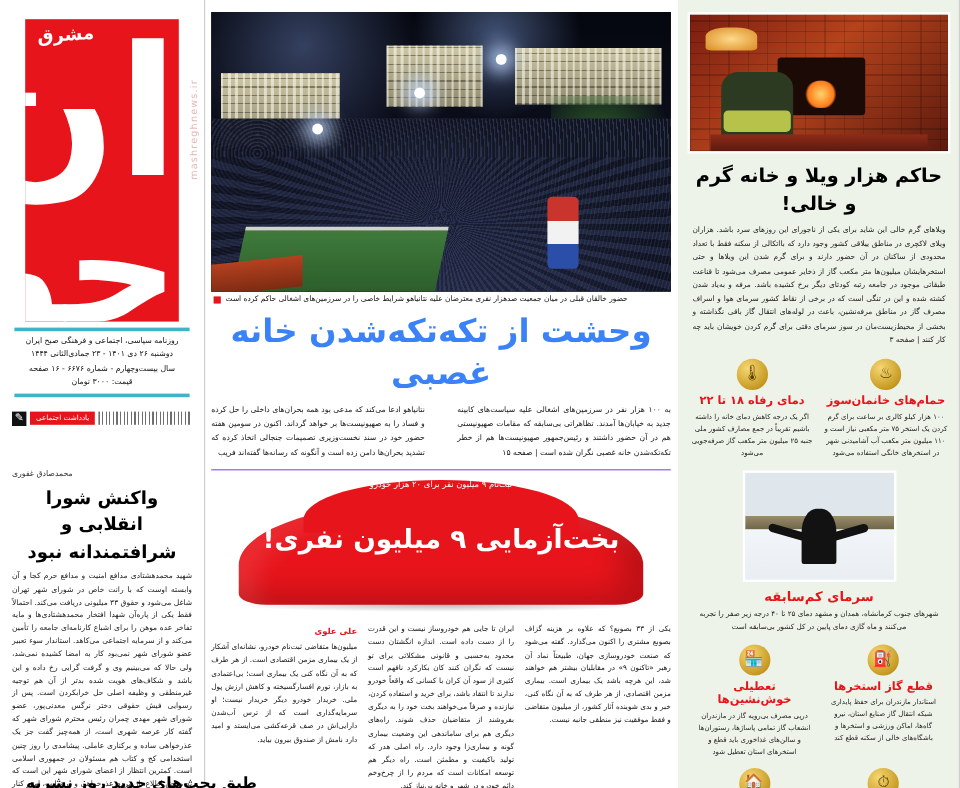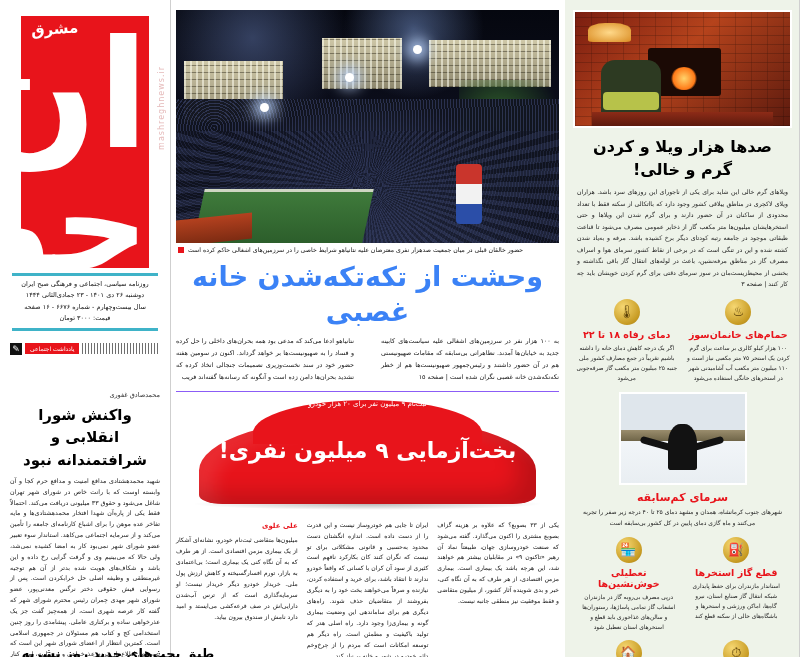--- a/index.html
+++ b/index.html
@@ -41,21 +41,21 @@
 
   
   .note{padding:6px 4px 4px 4px;border-bottom:1px solid #d9d9d9;}
   .note-head{display:flex;flex-direction:row-reverse;align-items:center;gap:3px;margin-bottom:4px;}
   .note-sq{width:12px;height:12px;background:#111;color:#fff;font-size:9px;line-height:12px;text-align:center;flex:0 0 12px;}
   .note-tag{background:#e8141b;color:#fff;font-size:6px;padding:2px 5px;white-space:nowrap;}
   .note-hatch{
     flex:1 1 auto;height:11px;
     background:repeating-linear-gradient(90deg,#6f6f6f 0 1px,#fff 1px 3px);
   }
-  .note-author{text-align:right;font-size:6.5px;color:#333;margin-bottom:5px;margin-top:36px;}
+  .note-author{text-align:left;font-size:6.5px;color:#333;margin-bottom:5px;margin-top:36px;}
   .note-title{text-align:center;font-size:15px;font-weight:bold;line-height:1.5;color:#000;margin-bottom:5px;}
   .note-body{font-size:6.3px;line-height:1.72;text-align:justify;color:#222;}
 
   
   .col-center{width:395px;flex:0 0 395px;box-sizing:border-box;padding:10px 6px 0 6px;position:relative;}
   .lead-photo{
     width:100%;height:233px;position:relative;overflow:hidden;background:#05060c;
   }
   .sky{position:absolute;inset:0;background:
      radial-gradient(circle at 20% 12%,rgba(90,110,160,.55),transparent 26%),
@@ -257,21 +257,21 @@
       <div class="fire-bg"></div>
       <div class="fire-brick"></div>
       <div class="hearth"></div>
       <div class="flame"></div>
       <div class="lamp"></div>
       <div class="chair"></div>
       <div class="chair-seat"></div>
       <div class="rug"></div>
     </div>
 
-    <div class="left-title">صدها هزار ویلا و کردن گرم و خالی!</div>
+    <div class="left-title">حاکم هزار ویلا و خانه گرم و خالی!</div>
     <div class="left-body">ویلاهای گرم خالی این شاید برای یکی از ناجورای این روزهای سرد باشد. هزاران ویلای لاکچری در مناطق ییلاقی کشور وجود دارد که بااتکالی از سکنه فقط با تعداد محدودی از ساکنان در آن حضور دارند و برای گرم شدن این ویلاها و حتی استخرهایشان میلیون‌ها متر مکعب گاز از ذخایر عمومی مصرف می‌شود تا قناعت طبقاتی موجود در جامعه رتبه کودتای دیگر برخ کشیده باشد. مرفه و به‌یاد شدن کشته شده و این در تنگی است که در برخی از نقاط کشور سرمای هوا و اسراف مصرف گاز در مناطق مرفه‌نشین، باعث در لوله‌های انتقال گاز باقی نگذاشته و بخشی از محیط‌زیست‌مان در سوز سرمای دقتی برای گرم کردن خویشان باید چه کار کنند | صفحه ۳</div>
 
     <div class="tipgrid">
       <div class="tip">
         <div class="tip-ico">🌡</div>
         <div class="tip-title">دمای رفاه ۱۸ تا ۲۲</div>
         <div class="tip-body">اگر یک درجه کاهش دمای خانه را داشته باشیم تقریباً در جمع مصارف کشور ملی جنبه ۲۵ میلیون متر مکعب گاز صرفه‌جویی می‌شود</div>
       </div>
       <div class="tip">
         <div class="tip-ico">♨</div>

